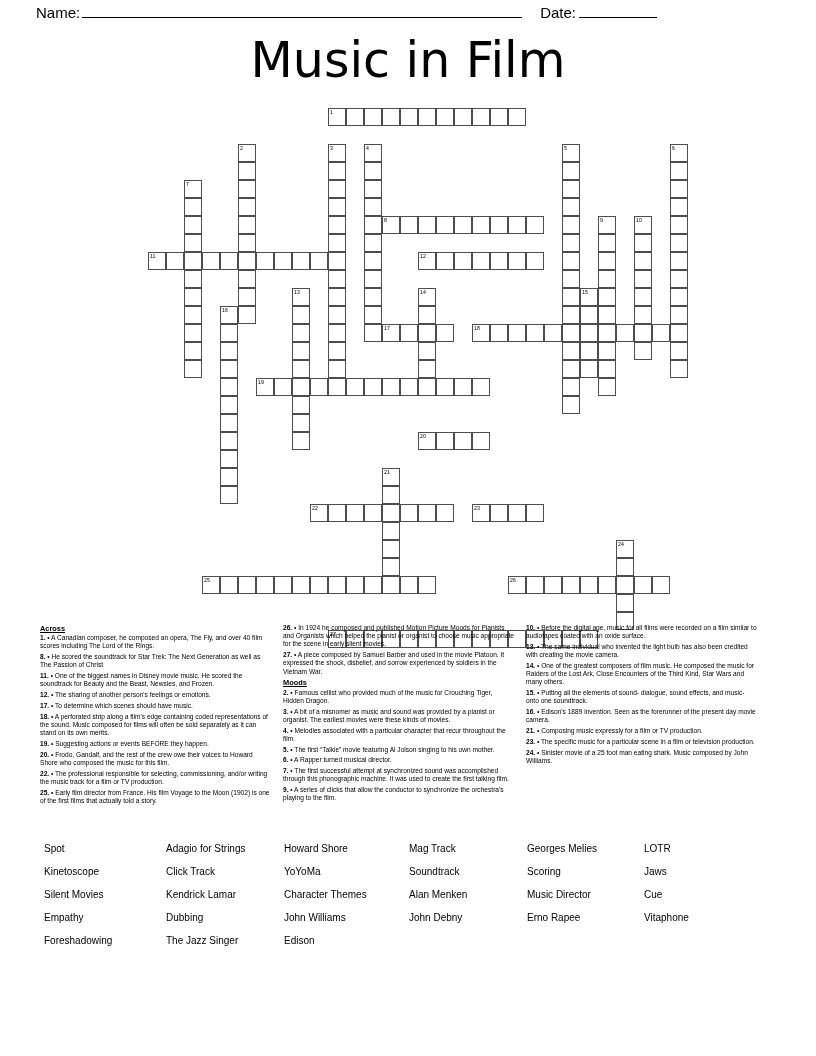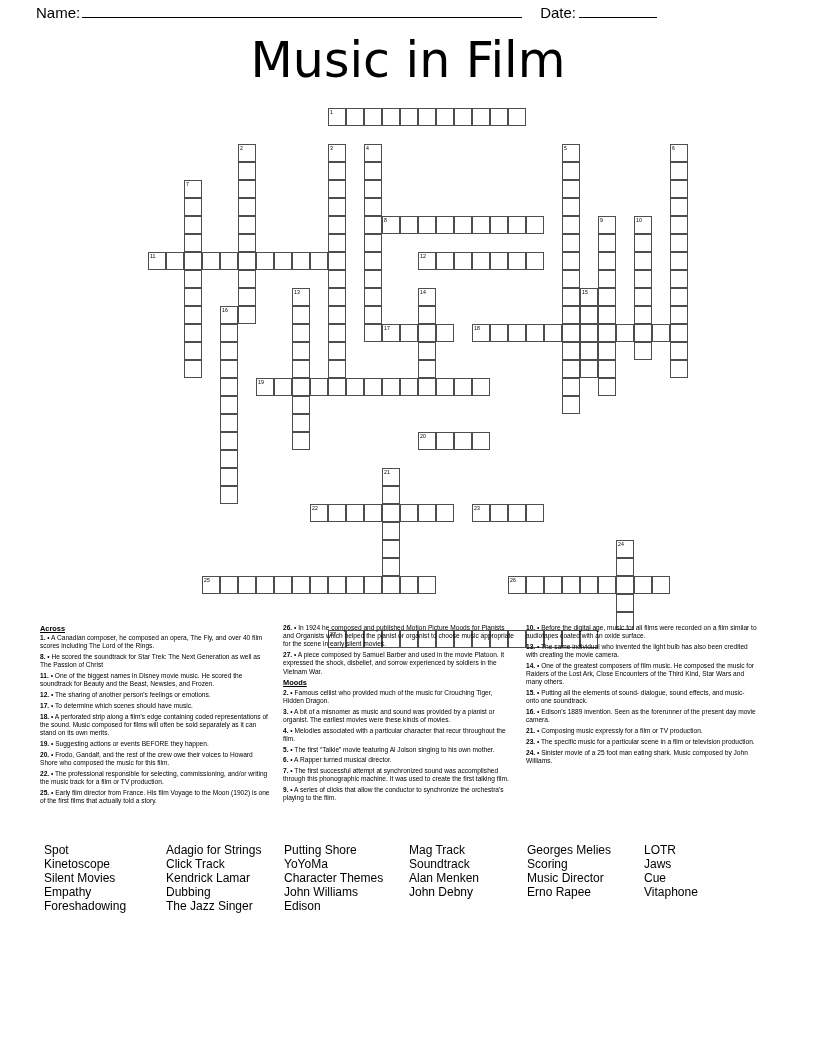--- a/index.html
+++ b/index.html
@@ -115,22 +115,22 @@
   }
   .wb-title {
     font-weight: bold;
     text-decoration: underline;
     font-size: 13px;
     margin-bottom: 4px;
   }
   .wb-grid {
     display: grid;
     grid-template-columns: 122px 118px 125px 118px 117px 80px;
-    row-gap: 0;
-    font-size: 12px;
+    row-gap: 12px;
+    font-size: 10px;
   }
   .wb-item { white-space: nowrap; }
 </style>
 </head>
 <body>
 
 <div class="header">
   <span>Name:</span>
   <span class="name-rule"></span>
   <span class="date-label">Date:</span>
@@ -471,21 +471,21 @@
       <div class="clue"><span class="cnum">21. </span><span>• Composing music expressly for a film or TV production.</span></div>
       <div class="clue"><span class="cnum">23. </span><span>• The specific music for a particular scene in a film or television production.</span></div>
       <div class="clue"><span class="cnum">24. </span><span>• Sinister movie of a 25 foot man eating shark. Music composed by John Williams.</span></div>
     </div>
 </div>
 
 <div id="wordbank">
   <div class="wb-grid" id="wb-grid">
       <div class="wb-item">Spot</div>
       <div class="wb-item">Adagio for Strings</div>
-      <div class="wb-item">Putting Shore</div>
+      <div class="wb-item">Howard Shore</div>
       <div class="wb-item">Mag Track</div>
       <div class="wb-item">Georges Melies</div>
       <div class="wb-item">LOTR</div>
       <div class="wb-item">Kinetoscope</div>
       <div class="wb-item">Click Track</div>
       <div class="wb-item">YoYoMa</div>
       <div class="wb-item">Soundtrack</div>
       <div class="wb-item">Scoring</div>
       <div class="wb-item">Jaws</div>
       <div class="wb-item">Silent Movies</div>

